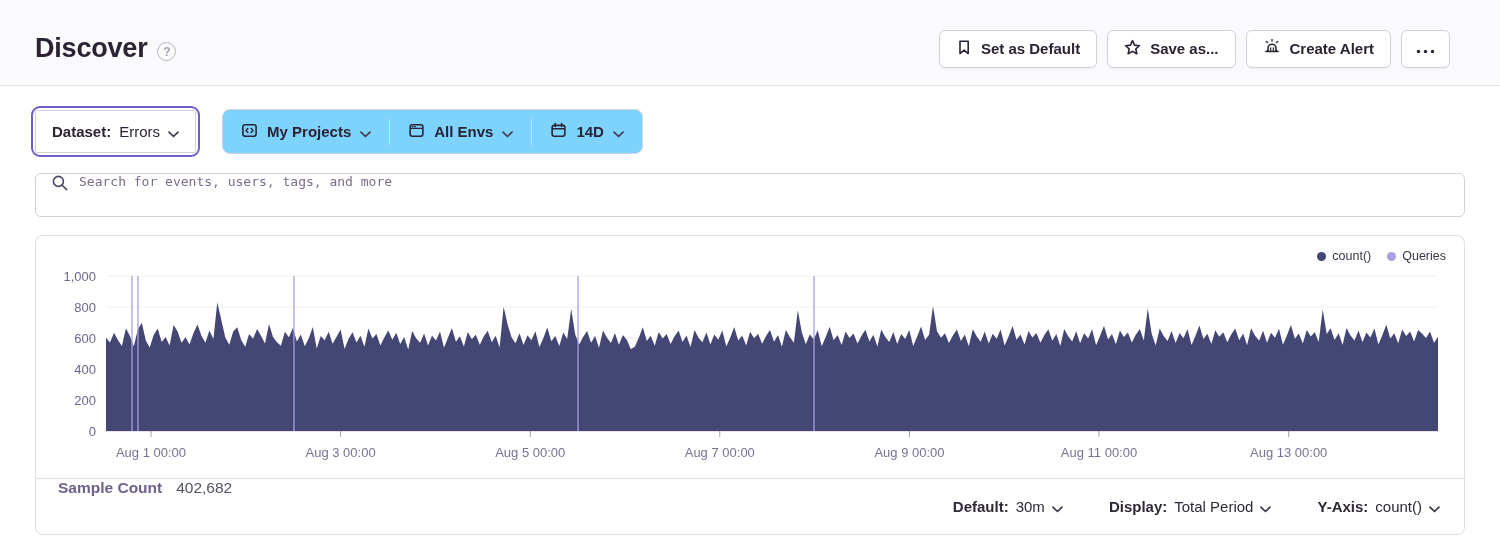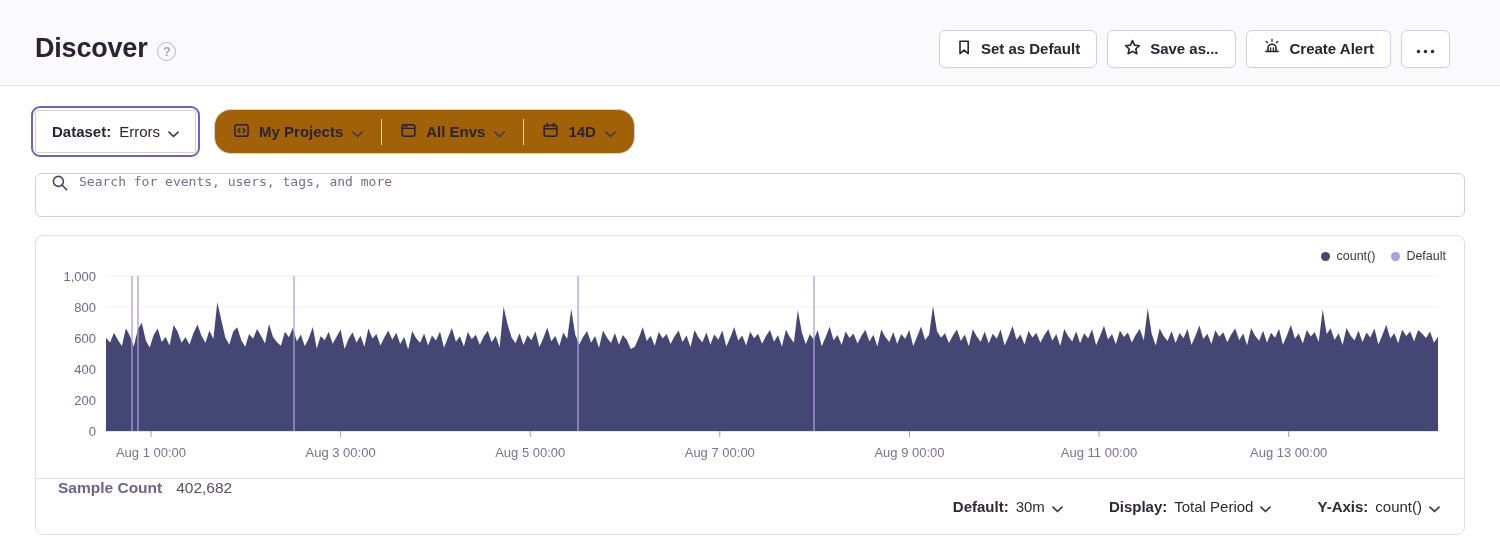--- a/index.html
+++ b/index.html
@@ -36,22 +36,22 @@
   .filter-row { position:absolute; top:106px; left:31px; display:flex; align-items:center; }
   .dataset-ring { border:2px solid #6C5FC7; border-radius:9px; padding:2px; }
   .pill {
     height:43px; background:#fff; border:1px solid #D5CFDB; border-radius:2px;
     display:flex; align-items:center; gap:8px; padding:0 16px;
     font-family:"Liberation Sans",sans-serif;
     font-size:15px; color:#2B2233; cursor:pointer;
   }
   .pill .lbl-bold { font-weight:700; }
   .filter-group {
-    margin-left:14px; height:45px; background:#a16207; border:1px solid #D5CFDB;
-    border-radius:17px; display:flex; align-items:center; overflow:hidden;
+    margin-left:22px; height:45px; background:#7dd3fc; border:1px solid #D5CFDB;
+    border-radius:8px; display:flex; align-items:center; overflow:hidden;
   }
   .seg {
     height:100%; background:none; border:none; display:flex; align-items:center;
     gap:9px; padding:0 18px; font-family:"Liberation Sans",sans-serif;
     font-size:15px; font-weight:700; color:#2B2233; cursor:pointer;
   }
   .seg-sep { width:1px; height:26px; background:#DFD9E2; }
   
   .search-bar {
     position:absolute; top:173px; left:35px; width:1430px; height:44px;
@@ -222,21 +222,21 @@
   </div>
 
   <section class="chart-panel">
     <div class="legend">
       <span class="legend-item">
         <i class="legend-dot" style="background: rgb(68, 70, 116);"></i>
         <span>count()</span>
       </span>
       <span class="legend-item">
         <i class="legend-dot" style="background: rgb(169, 159, 226);"></i>
-        <span>Default</span>
+        <span>Queries</span>
       </span>
     </div>
     <svg class="chart-svg" viewBox="0 0 1428 241" preserveAspectRatio="none">
         <line x1="70" x2="1402" y1="164" y2="164" stroke="#F1EEF4" stroke-width="1"></line>
         <line x1="70" x2="1402" y1="133" y2="133" stroke="#F1EEF4" stroke-width="1"></line>
         <line x1="70" x2="1402" y1="102" y2="102" stroke="#F1EEF4" stroke-width="1"></line>
         <line x1="70" x2="1402" y1="71" y2="71" stroke="#F1EEF4" stroke-width="1"></line>
         <line x1="70" x2="1402" y1="40" y2="40" stroke="#F1EEF4" stroke-width="1"></line>
         <text x="60" y="199.5" text-anchor="end" fill="#6F6590" font-size="13">0</text>
         <text x="60" y="168.5" text-anchor="end" fill="#6F6590" font-size="13">200</text>

